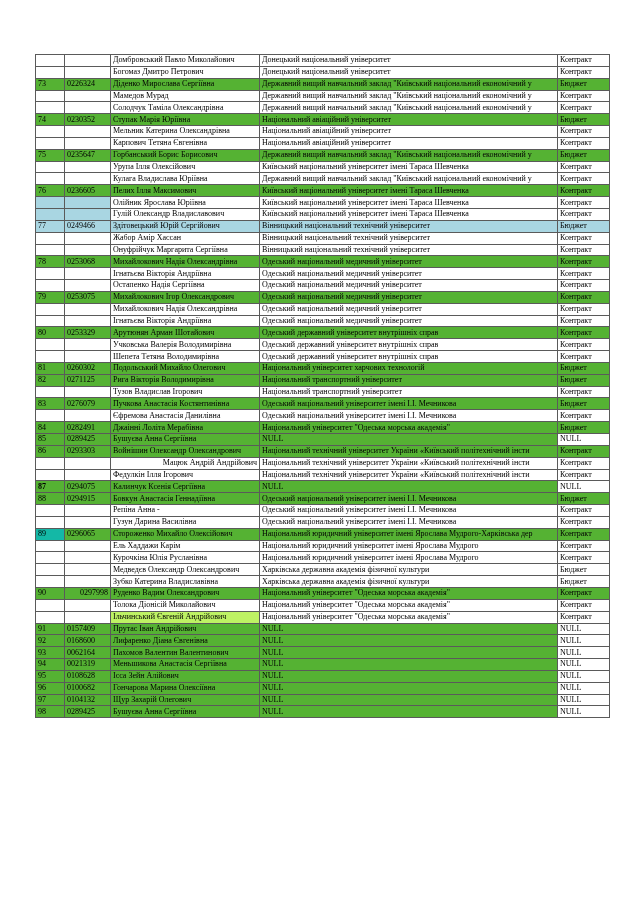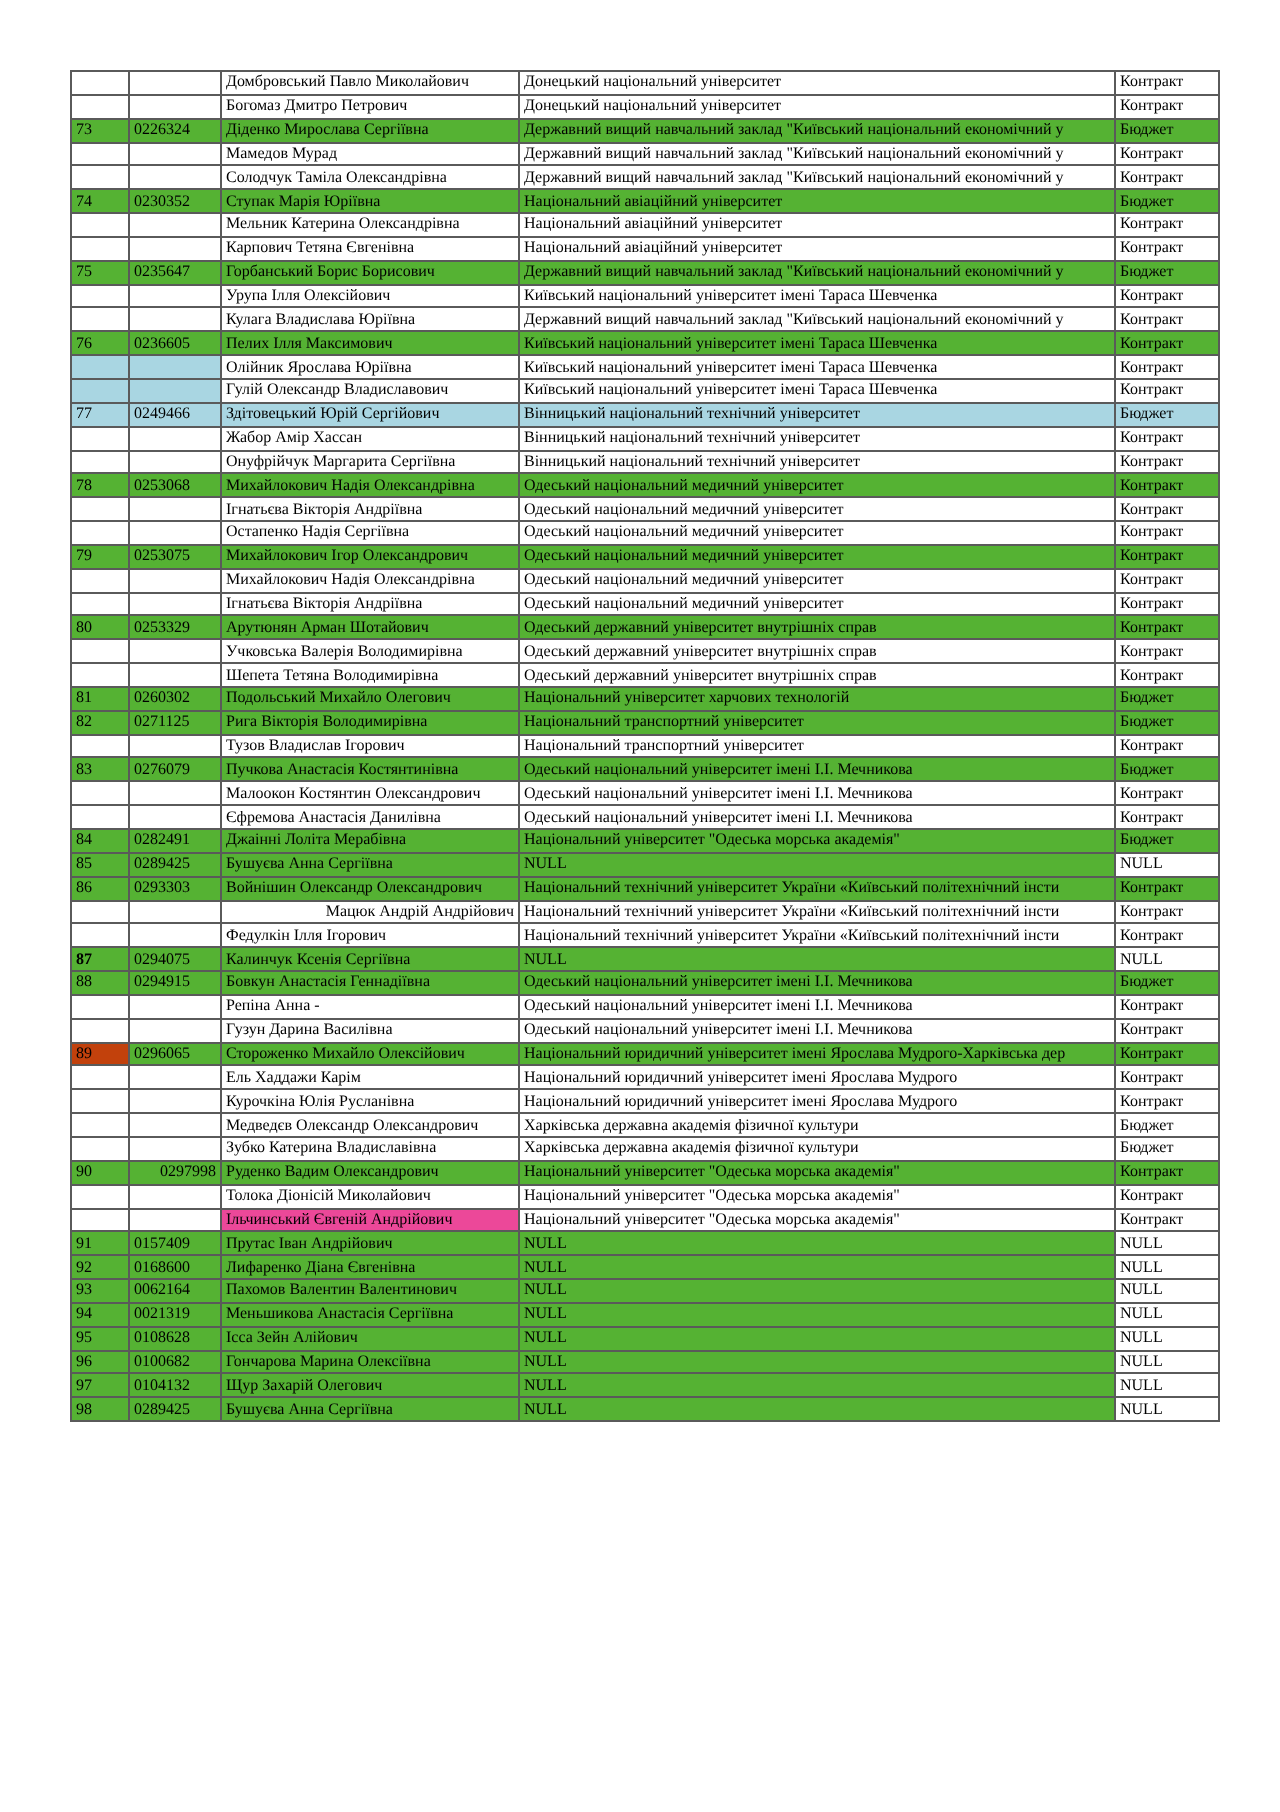--- a/index.html
+++ b/index.html
@@ -14,21 +14,21 @@
   .page {
     position: absolute;
     left: 0; top: 0;
     width: 640px;
     height: 906px;
     background: #ffffff;
   }
   table.students {
     position: absolute;
     left: 35px;
-    top: 35px;
+    top: 54px;
     width: 574px;
     border-collapse: collapse;
     table-layout: fixed;
   }
   table.students td {
     border: 1px solid #5a5a5a;
     height: 10.85px;
     padding: 0 2px;
     font-size: 8px;
     line-height: 10px;
@@ -263,27 +263,20 @@
         <tr>
           <td style="background-color: rgb(85, 178, 51);">83</td>
           <td style="background-color: rgb(85, 178, 51);">0276079</td>
           <td style="background-color: rgb(85, 178, 51);">Пучкова Анастасія Костянтинівна</td>
           <td style="background-color: rgb(85, 178, 51);">Одеський національний університет імені І.І. Мечникова</td>
           <td style="background-color: rgb(85, 178, 51);">Бюджет</td>
         </tr>
         <tr>
           <td style="background-color: rgb(255, 255, 255);"></td>
           <td style="background-color: rgb(255, 255, 255);"></td>
-          <td style="background-color: rgb(255, 255, 255);">Малоокон Костянтин Олександрович</td>
-          <td style="background-color: rgb(255, 255, 255);">Одеський національний університет імені І.І. Мечникова</td>
-          <td style="background-color: rgb(255, 255, 255);">Контракт</td>
-        </tr>
-        <tr>
-          <td style="background-color: rgb(255, 255, 255);"></td>
-          <td style="background-color: rgb(255, 255, 255);"></td>
           <td style="background-color: rgb(255, 255, 255);">Єфремова Анастасія Данилівна</td>
           <td style="background-color: rgb(255, 255, 255);">Одеський національний університет імені І.І. Мечникова</td>
           <td style="background-color: rgb(255, 255, 255);">Контракт</td>
         </tr>
         <tr>
           <td style="background-color: rgb(85, 178, 51);">84</td>
           <td style="background-color: rgb(85, 178, 51);">0282491</td>
           <td style="background-color: rgb(85, 178, 51);">Джаінні Лоліта Мерабівна</td>
           <td style="background-color: rgb(85, 178, 51);">Національний університет "Одеська морська академія"</td>
           <td style="background-color: rgb(85, 178, 51);">Бюджет</td>
@@ -338,21 +331,21 @@
           <td style="background-color: rgb(255, 255, 255);">Контракт</td>
         </tr>
         <tr>
           <td style="background-color: rgb(255, 255, 255);"></td>
           <td style="background-color: rgb(255, 255, 255);"></td>
           <td style="background-color: rgb(255, 255, 255);">Гузун Дарина Василівна</td>
           <td style="background-color: rgb(255, 255, 255);">Одеський національний університет імені І.І. Мечникова</td>
           <td style="background-color: rgb(255, 255, 255);">Контракт</td>
         </tr>
         <tr>
-          <td style="background-color: #c2410c;">89</td>
+          <td style="background-color: #14b8a6;">89</td>
           <td style="background-color: rgb(85, 178, 51);">0296065</td>
           <td style="background-color: rgb(85, 178, 51);">Стороженко Михайло Олексійович</td>
           <td style="background-color: rgb(85, 178, 51);">Національний юридичний університет імені Ярослава Мудрого-Харківська дер</td>
           <td style="background-color: rgb(85, 178, 51);">Контракт</td>
         </tr>
         <tr>
           <td style="background-color: rgb(255, 255, 255);"></td>
           <td style="background-color: rgb(255, 255, 255);"></td>
           <td style="background-color: rgb(255, 255, 255);">Ель Хаддажи Карім</td>
           <td style="background-color: rgb(255, 255, 255);">Національний юридичний університет імені Ярослава Мудрого</td>
@@ -389,21 +382,21 @@
         <tr>
           <td style="background-color: rgb(255, 255, 255);"></td>
           <td style="background-color: rgb(255, 255, 255);"></td>
           <td style="background-color: rgb(255, 255, 255);">Толока Діонісій Миколайович</td>
           <td style="background-color: rgb(255, 255, 255);">Національний університет "Одеська морська академія"</td>
           <td style="background-color: rgb(255, 255, 255);">Контракт</td>
         </tr>
         <tr>
           <td style="background-color: rgb(255, 255, 255);"></td>
           <td style="background-color: rgb(255, 255, 255);"></td>
-          <td style="background-color: #ec4899;">Ільчинський Євгеній Андрійович</td>
+          <td style="background-color: #bef264;">Ільчинський Євгеній Андрійович</td>
           <td style="background-color: rgb(255, 255, 255);">Національний університет "Одеська морська академія"</td>
           <td style="background-color: rgb(255, 255, 255);">Контракт</td>
         </tr>
         <tr>
           <td style="background-color: rgb(85, 178, 51);">91</td>
           <td style="background-color: rgb(85, 178, 51);">0157409</td>
           <td style="background-color: rgb(85, 178, 51);">Прутас Іван Андрійович</td>
           <td style="background-color: rgb(85, 178, 51);">NULL</td>
           <td style="background-color: rgb(255, 255, 255);">NULL</td>
         </tr>

